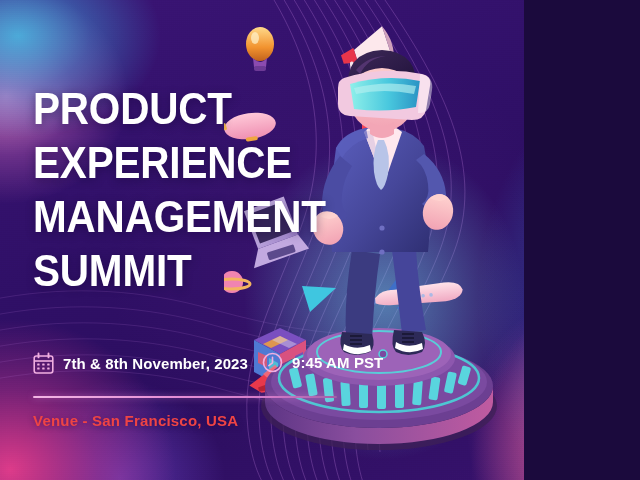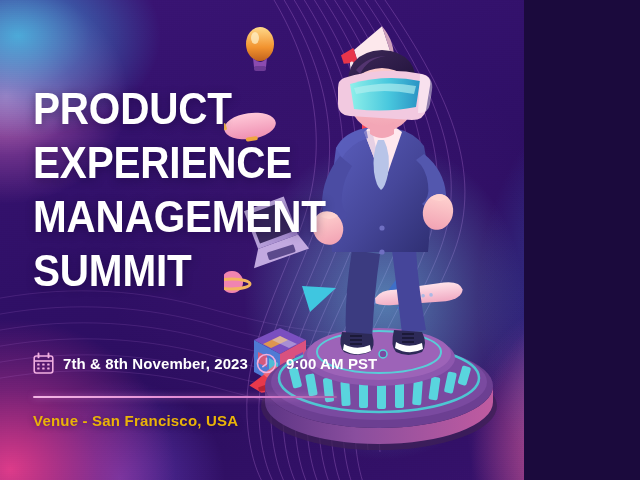--- a/index.html
+++ b/index.html
@@ -56,21 +56,21 @@
     transform:scaleX(.92);
     transform-origin:left center;
     text-shadow:0 2px 10px rgba(20,0,50,.45);
   }
   .title .l2{ display:block; }
   .title .l3{ display:block; }
 
   
   .meta-row{
     position:absolute; top:352px; left:0;
-    display:flex; align-items:center; gap:8px;
+    display:flex; align-items:flex-start; gap:14px;
   }
   .meta-item{ display:flex; align-items:center; gap:9px; }
   .meta-text{
     color:#ffffff;
     font-family:"Liberation Sans Narrow","Liberation Sans", sans-serif;
     font-weight:700;
     font-size:15px;
     letter-spacing:.1px;
     white-space:nowrap;
   }
@@ -82,21 +82,21 @@
     position:absolute; left:0; top:396px;
     width:304px; height:2px;
     border-radius:2px;
     background:linear-gradient(90deg,#f2b6e4 0%, #e58fd6 45%, #d27ac8 78%, #a35fa8 100%);
     box-shadow:0 0 6px rgba(238,150,216,.55);
   }
 
   
   .venue{
     position:absolute; left:0; top:412px;
-    color:#eab308;
+    color:#ef4444;
     font-family:"Liberation Sans Narrow","Liberation Sans", sans-serif;
     font-weight:700;
     font-size:15px;
     letter-spacing:.2px;
     white-space:nowrap;
     text-shadow:0 1px 6px rgba(20,0,50,.4);
   }
 
   
   .illus{ position:absolute; right:0; top:0; width:300px; height:480px; z-index:4; }
@@ -415,21 +415,21 @@
         <span class="meta-text">7th &amp; 8th November, 2023</span>
       </div>
 
       <div class="meta-item">
         <span class="ico">
           <svg width="21" height="21" viewBox="0 0 21 21" aria-hidden="true">
             <circle cx="10.5" cy="10.5" r="9" fill="none" stroke="#f0aee0" stroke-width="1.6"></circle>
             <path d="M10.5,5.2 V10.8 L6.8,13.6" fill="none" stroke="#f0aee0" stroke-width="1.6" stroke-linecap="round" stroke-linejoin="round"></path>
           </svg>
         </span>
-        <span class="meta-text">9:00 AM PST</span>
+        <span class="meta-text">9:45 AM PST</span>
       </div>
 
     </div>
 
     <div class="divider"></div>
 
     <div class="venue">Venue - San Francisco, USA</div>
 
   </div>
 

